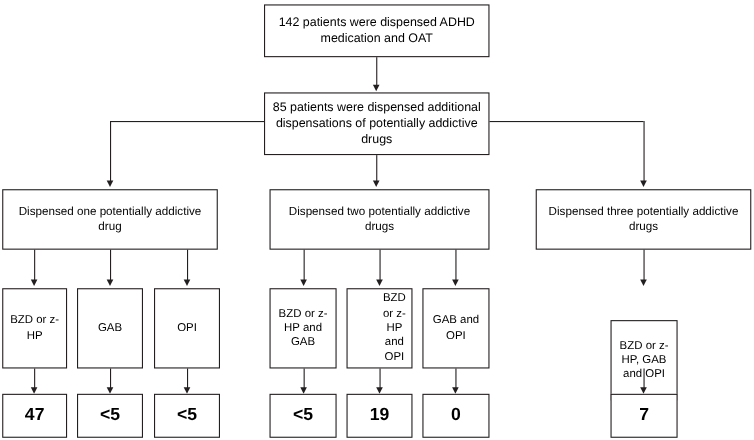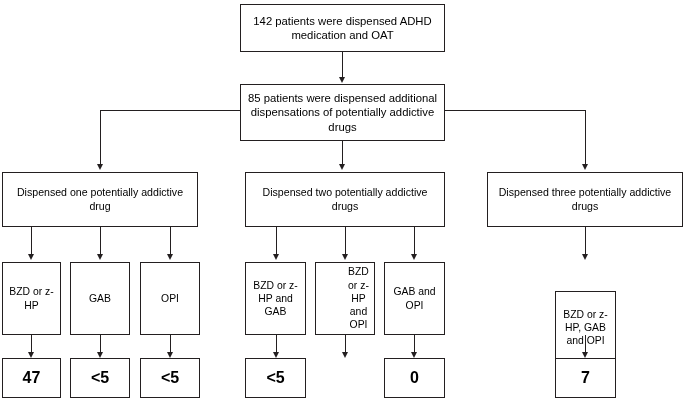--- a/index.html
+++ b/index.html
@@ -158,20 +158,23 @@
   <div class="box t-num" style="left:70px; top:358px; width:60px; height:40px;">
     <span>&lt;5</span>
   </div>
   <div class="box t-num" style="left:140px; top:358px; width:60px; height:40px;">
     <span>&lt;5</span>
   </div>
 
   <div class="box t-num" style="left:245px; top:358px; width:61px; height:40px;">
     <span>&lt;5</span>
   </div>
+  <div class="box t-num" style="left:315px; top:358px; width:60px; height:40px;">
+    <span>19</span>
+  </div>
   <div class="box t-num" style="left:384px; top:358px; width:61px; height:40px;">
     <span>0</span>
   </div>
 
   <div class="box t-num" style="left:555px; top:358px; width:61px; height:40px;">
     <span>7</span>
   </div>
 
 </div>
 

